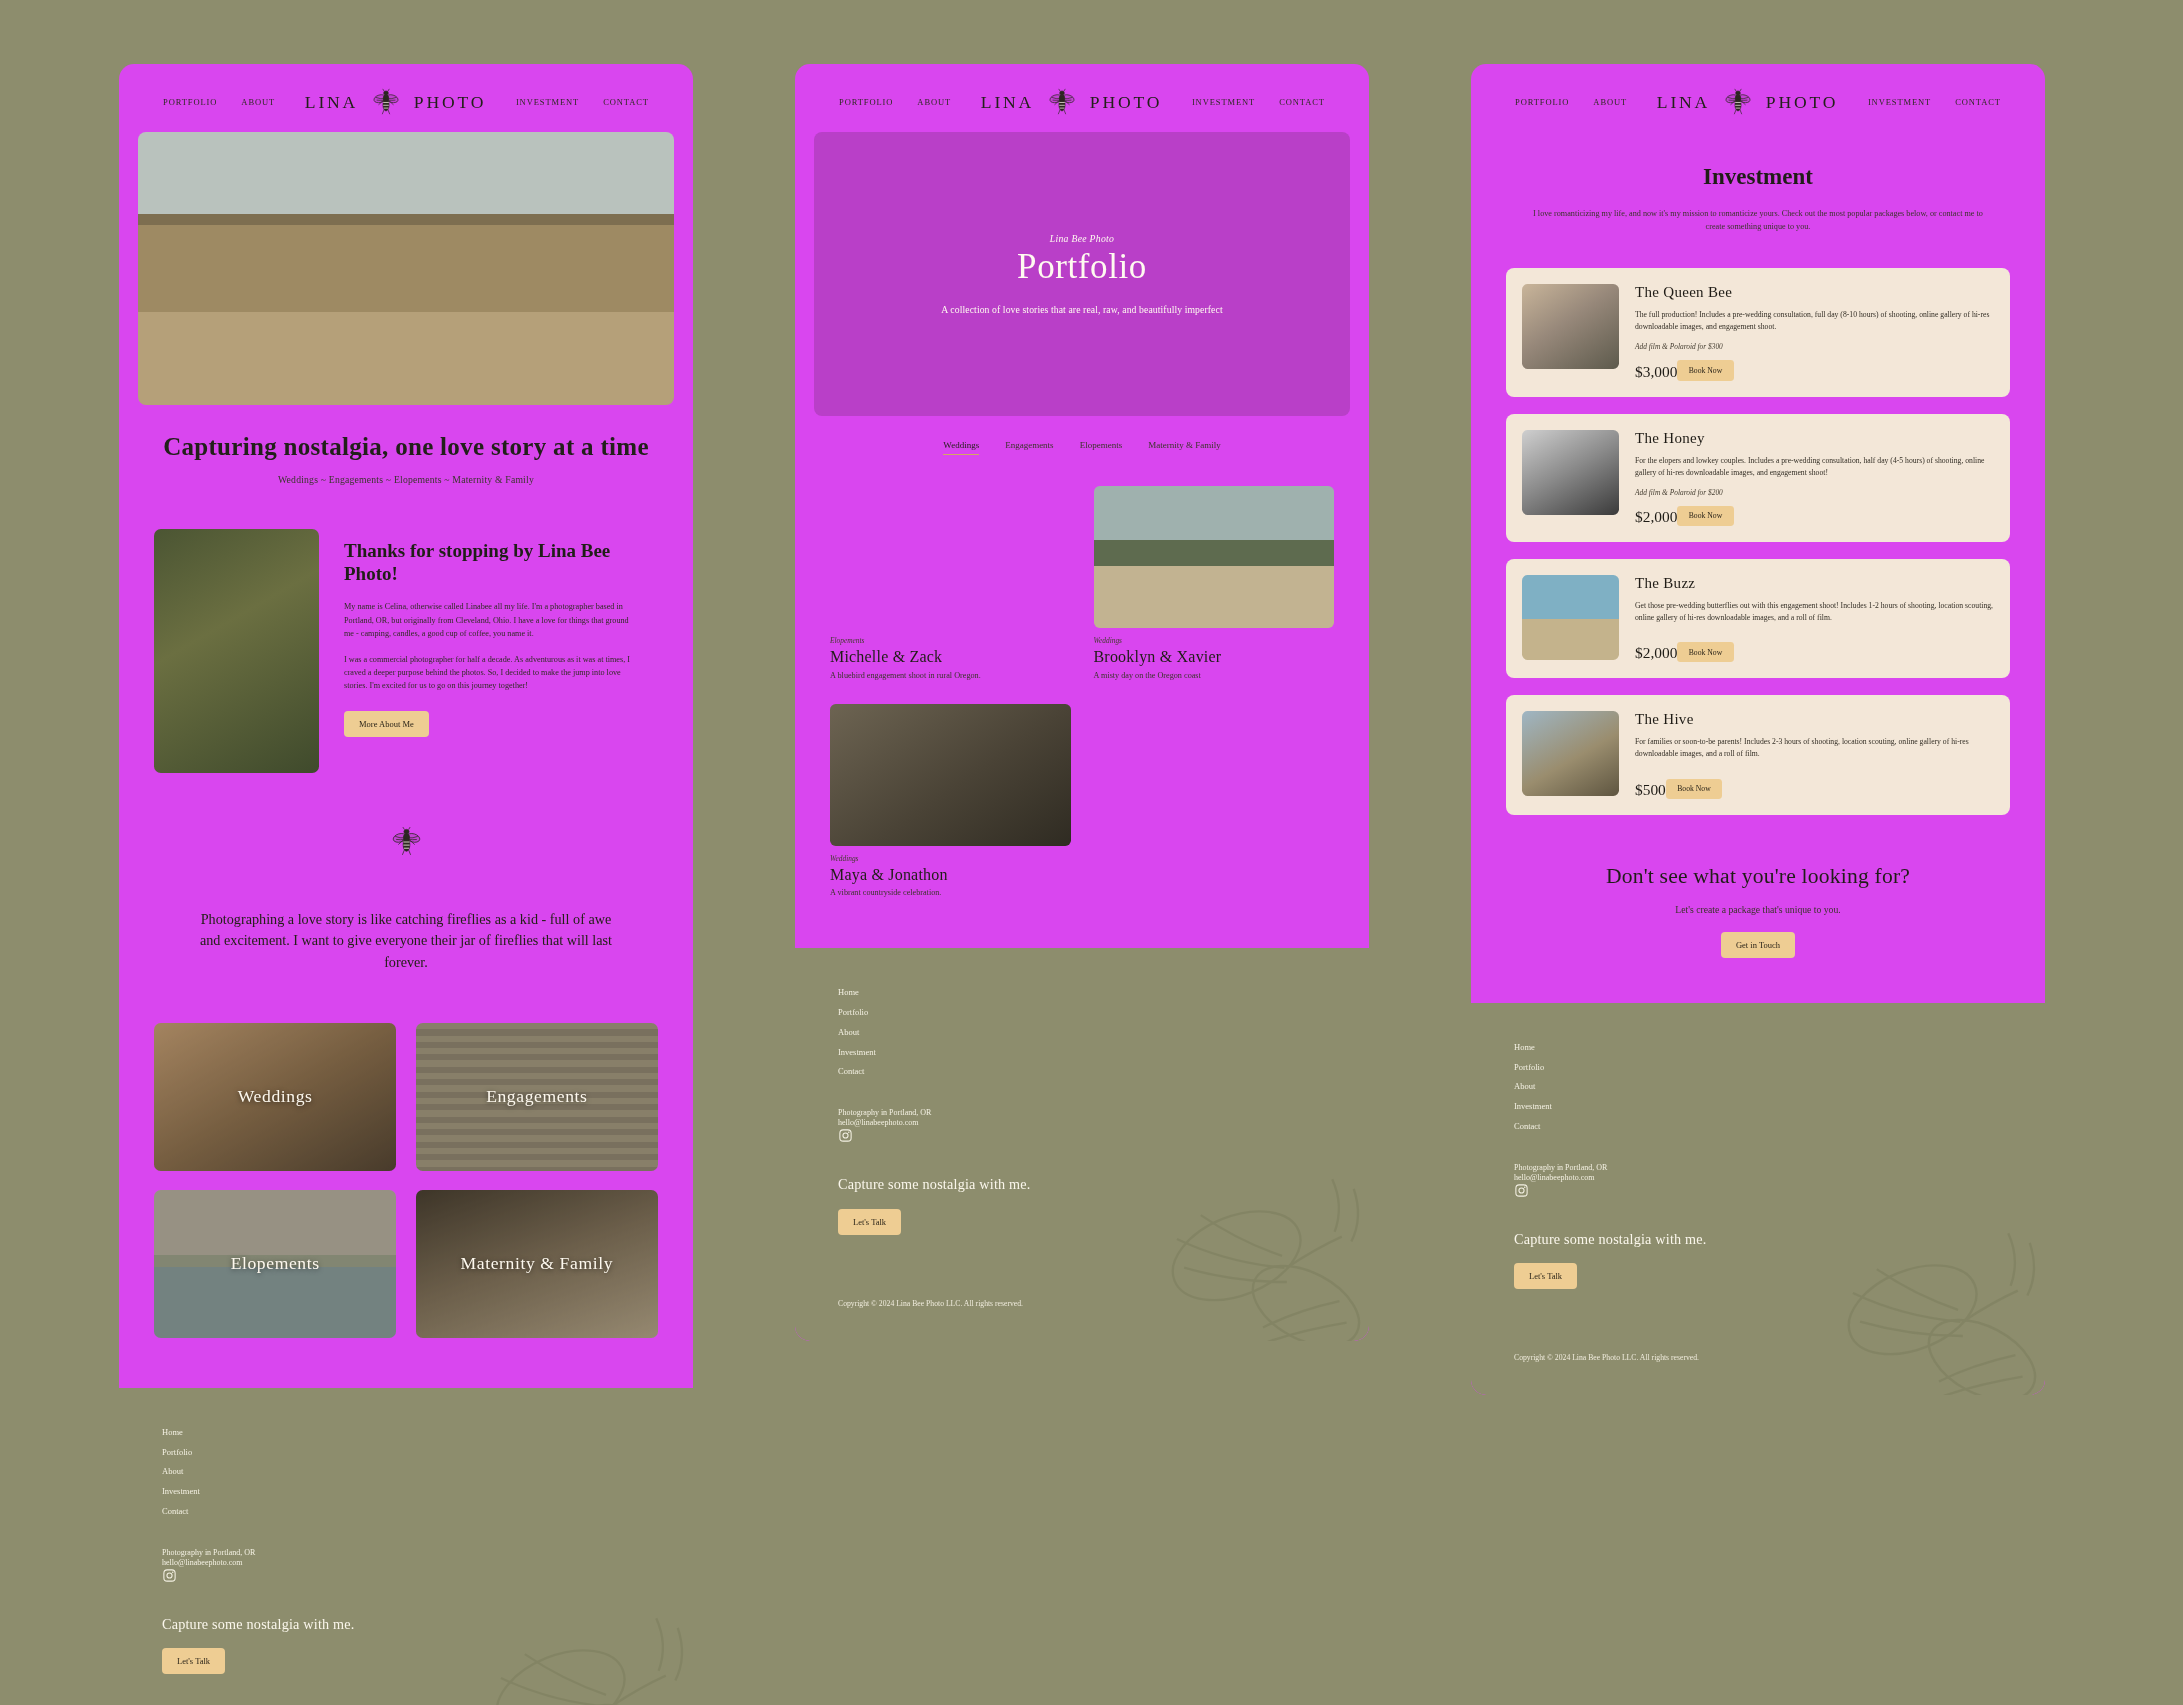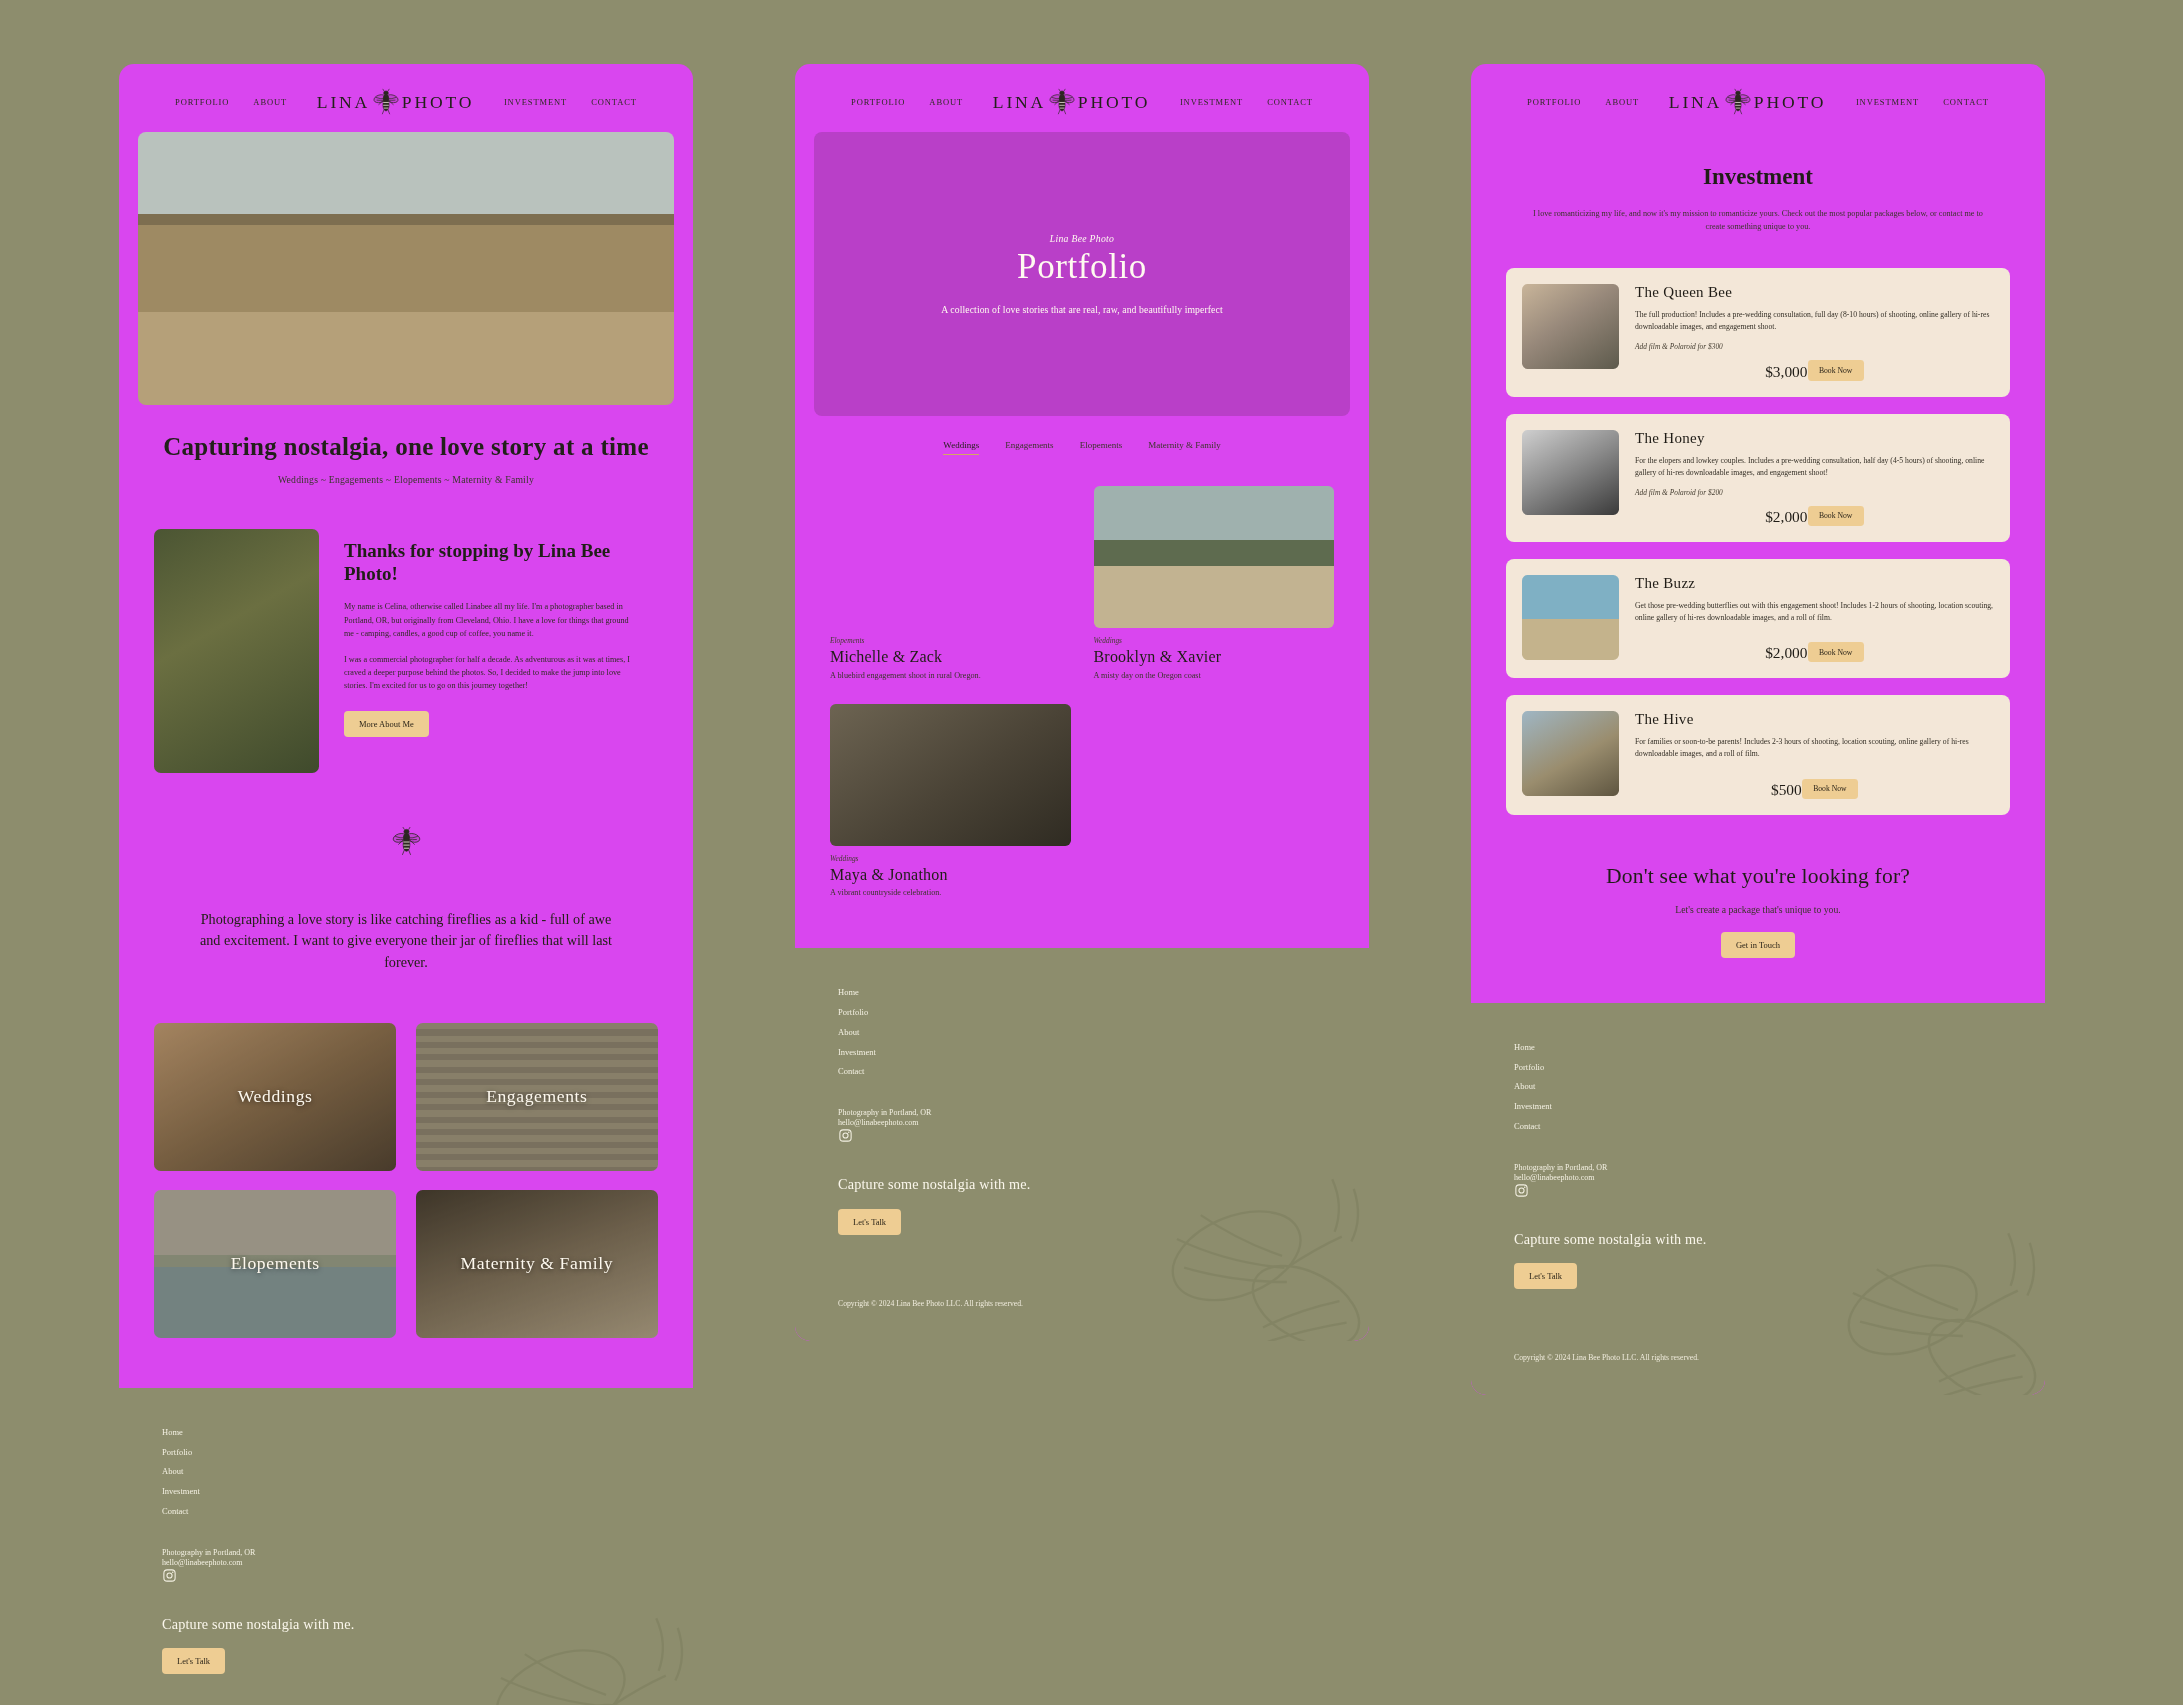--- a/index.html
+++ b/index.html
@@ -45,21 +45,21 @@
     font-size: 8.5px;
     letter-spacing: 0.9px;
     color: #2e2a22;
     text-transform: uppercase;
     cursor: pointer;
     white-space: nowrap;
   }
   .brand {
     display: flex;
     align-items: center;
-    gap: 2px;
+    gap: 14px;
     margin: 0 5.7px;
   }
   .brand-word {
     font-size: 17.6px;
     letter-spacing: 2.8px;
     color: #23201a;
     font-family: "Liberation Serif", serif;
   }
   .bee-logo { width: 30px; height: 30px; margin: 0 -1.1px; }
 
@@ -253,21 +253,21 @@
     padding: 16px;
     display: flex;
     gap: 16px;
   }
   .pkg-img { width: 97px; height: 85px; border-radius: 5.7px; overflow: hidden; flex: 0 0 auto; position: relative; }
   .pkg-body { flex: 1; display: flex; flex-direction: column; }
   .pkg-name { font-size: 15px; color: #1f1c16; letter-spacing: 0.3px; }
   .pkg-desc { font-size: 7.7px; line-height: 1.56; color: #332e25; margin-top: 8px; }
   .pkg-addon { font-size: 7.4px; font-style: italic; color: #443d30; margin-top: 9px; }
   .pkg-foot {
-    display: flex; align-items: flex-end; justify-content: center;
+    display: flex; align-items: flex-end; justify-content: flex-start;
     margin-top: auto; padding-top: 9px;
   }
   .pkg-price { font-size: 15.4px; color: #1f1c16; }
   .btn-sm {
     background: #eecd93; color: #2c2519; border: none; border-radius: 3.4px;
     padding: 5.7px 11.4px; font-size: 7.7px; font-family: "Liberation Serif", serif; cursor: pointer;
   }
 
   .cta { text-align: center; margin: 49px 0 0; }
   .cta-title { font-size: 21.6px; color: #201d17; letter-spacing: 0.2px; }

